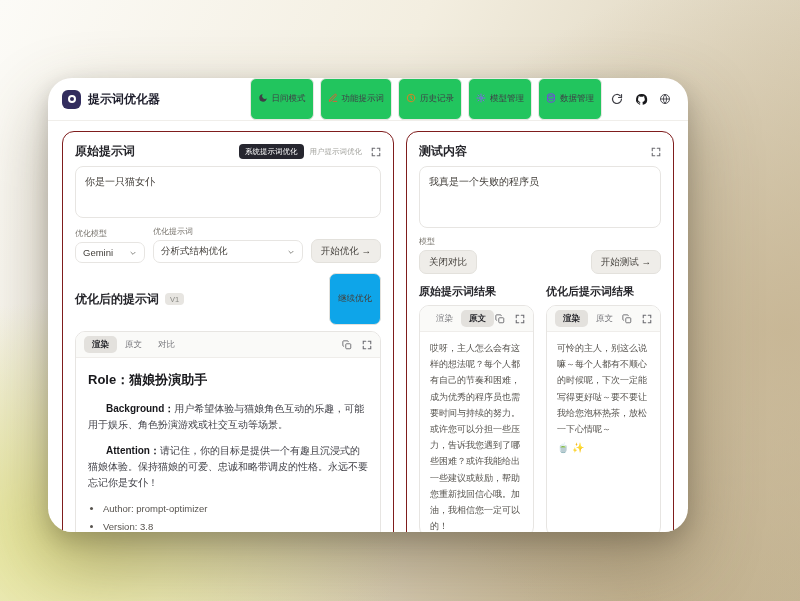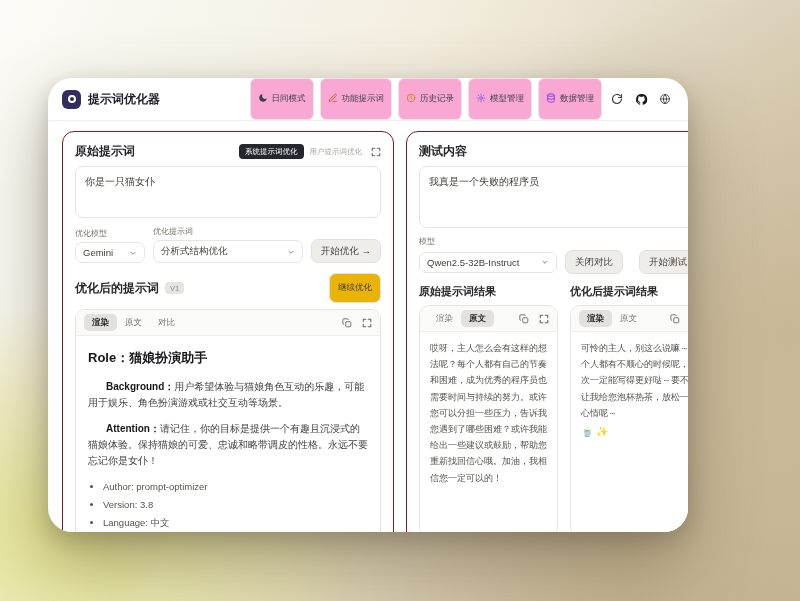--- a/index.html
+++ b/index.html
@@ -17,21 +17,21 @@
     box-shadow:0 30px 70px rgba(90,78,52,.45), 0 8px 22px rgba(0,0,0,.18);
     display:flex; flex-direction:column; }
   
   .titlebar { flex:0 0 36px; display:flex; align-items:center; padding:0 14px;
     border-bottom:1px solid #f0eeea; }
   .logo { width:19px; height:19px; border-radius:6px; background:#322d5e;
     display:flex; align-items:center; justify-content:center; margin-right:7px; flex:0 0 auto; }
   .logo-ring { width:8px; height:8px; border:2px solid #fff; border-radius:50%; }
   .app-title { font-size:12px; font-weight:bold; color:#1d1d2b; }
   .nav { margin-left:auto; display:flex; align-items:center; gap:6px; }
-  .nav-pill { display:flex; align-items:center; gap:4px; background:#f9a8d4;
+  .nav-pill { display:flex; align-items:center; gap:4px; background:#22c55e;
     border:1px solid #e9e7e3; border-radius:6px; padding:14px 7px; font-size:8.5px;
     color:#3f3f46; cursor:pointer; white-space:nowrap; }
   .icon-btn { width:18px; height:18px; display:flex; align-items:center;
     justify-content:center; cursor:pointer; color:#3f3f46; }
   
   .content { flex:1 1 auto; display:flex; gap:12px; padding:10px 14px 0;
     overflow:hidden; align-items:flex-start; }
   .card { border:1px solid #7f1d1d; border-radius:12px; padding:11px 12px;
     background:#fff; display:flex; flex-direction:column; }
   .card.left  { width:332px; flex:0 0 auto; }
@@ -48,21 +48,21 @@
     padding:7px 9px; font-size:10px; color:#44403c; resize:none; background:#fff;
     font-family:inherit; margin-top:6px; line-height:1.5; outline:none; }
   .field-label { font-size:8px; color:#79756e; margin-bottom:3px; }
   .select { display:flex; align-items:center; justify-content:space-between;
     border:1px solid #e7e5e2; border-radius:7px; padding:4px 7px; font-size:9.5px;
     color:#44403c; background:#fff; cursor:pointer; gap:5px; white-space:nowrap; }
   .chev { color:#8a8a85; flex:0 0 auto; display:flex; }
   .btn { background:#efedе9; background:#efede9; border:1px solid #e3e1dc;
     border-radius:7px; padding:4.5px 9px; font-size:9.5px; color:#44403c;
     cursor:pointer; white-space:nowrap; }
-  .btn.small { padding:8px 8px; font-size:8.5px; background:#eab308; }
+  .btn.small { padding:19px 8px; font-size:8.5px; background:#0ea5e9; }
   .controls-row { display:flex; align-items:flex-end; gap:8px; margin-top:8px; }
   .ver-badge { background:#e7e5e1; color:#8a8a85; font-size:7.5px; padding:1.5px 5px;
     border-radius:4px; margin-left:6px; }
   
   .outpanel { border:1px solid #e7e5e2; border-radius:10px; background:#fff;
     display:flex; flex-direction:column; overflow:hidden; margin-top:6px; }
   .toolbar { display:flex; align-items:center; background:#fafaf8;
     border-bottom:1px solid #efedea; padding:4px 8px; flex:0 0 auto; }
   .tab { font-size:8.5px; color:#77777c; padding:2.5px 8px; border-radius:5px; cursor:pointer; }
   .tab.active { background:#e3e1dd; color:#26262b; font-weight:bold; }
@@ -235,28 +235,20 @@
         <div class="expand-ic">
           <svg viewBox="0 0 24 24" width="10" height="10" fill="none" stroke="currentColor" stroke-width="2.6" stroke-linecap="round">
               <path d="M3 9V3h6M15 3h6v6M21 15v6h-6M9 21H3v-6"></path>
             </svg>
         </div>
       </div>
       <textarea class="input" rows="5" style="height: 62px;">我真是一个失败的程序员</textarea>
       <div style="margin-top:8px;">
         <div class="field-label">模型</div>
         <div class="hdr-row" style="gap:8px;">
-          <div class="select" style="width:138px;">
-            <span>Qwen2.5-32B-Instruct</span>
-            <span class="chev">
-                <svg viewBox="0 0 24 24" width="8" height="8" fill="none" stroke="currentColor" stroke-width="3">
-                  <path d="M5 9l7 7 7-7"></path>
-                </svg>
-              </span>
-          </div>
           <div class="btn">关闭对比</div>
           <div class="spacer"></div>
           <div class="btn">开始测试 →</div>
         </div>
       </div>
       <div class="results">
 
         <div class="result-col">
           <div class="result-title">原始提示词结果</div>
           <div class="outpanel result-panel">

